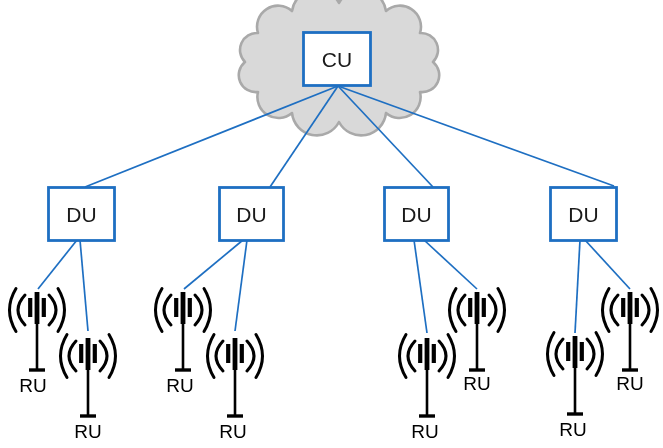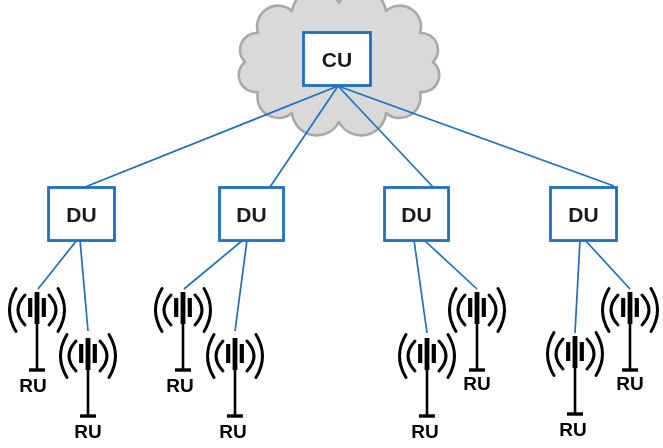--- a/index.html
+++ b/index.html
@@ -7,21 +7,20 @@
     padding: 0;
     background: #ffffff;
     font-family: "Liberation Sans", sans-serif;
   }
   .canvas {
     position: relative;
     width: 663px;
     height: 448px;
     background: #ffffff;
     overflow: hidden;
-    font-weight: bold;
   }
   svg { display: block; }
 
   .cloud {
     fill: #d9d9d9;
     stroke: #a9a9a9;
     stroke-width: 2.6;
     stroke-linejoin: round;
   }
   .link {

